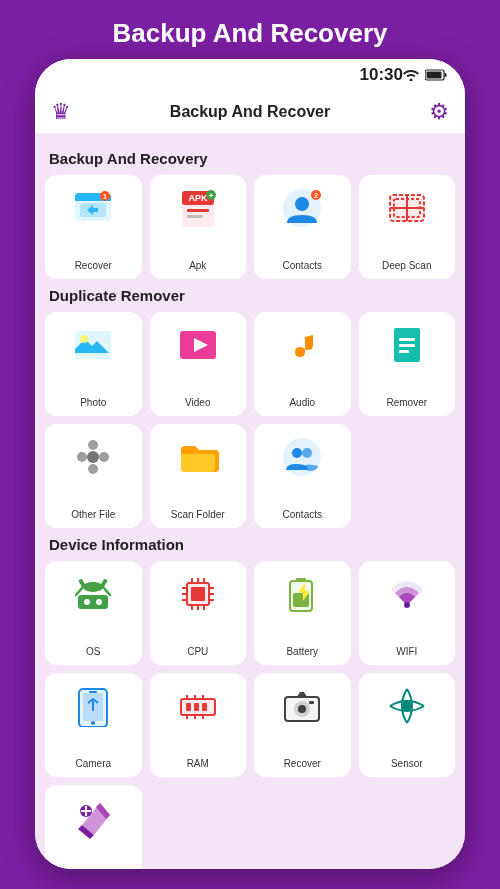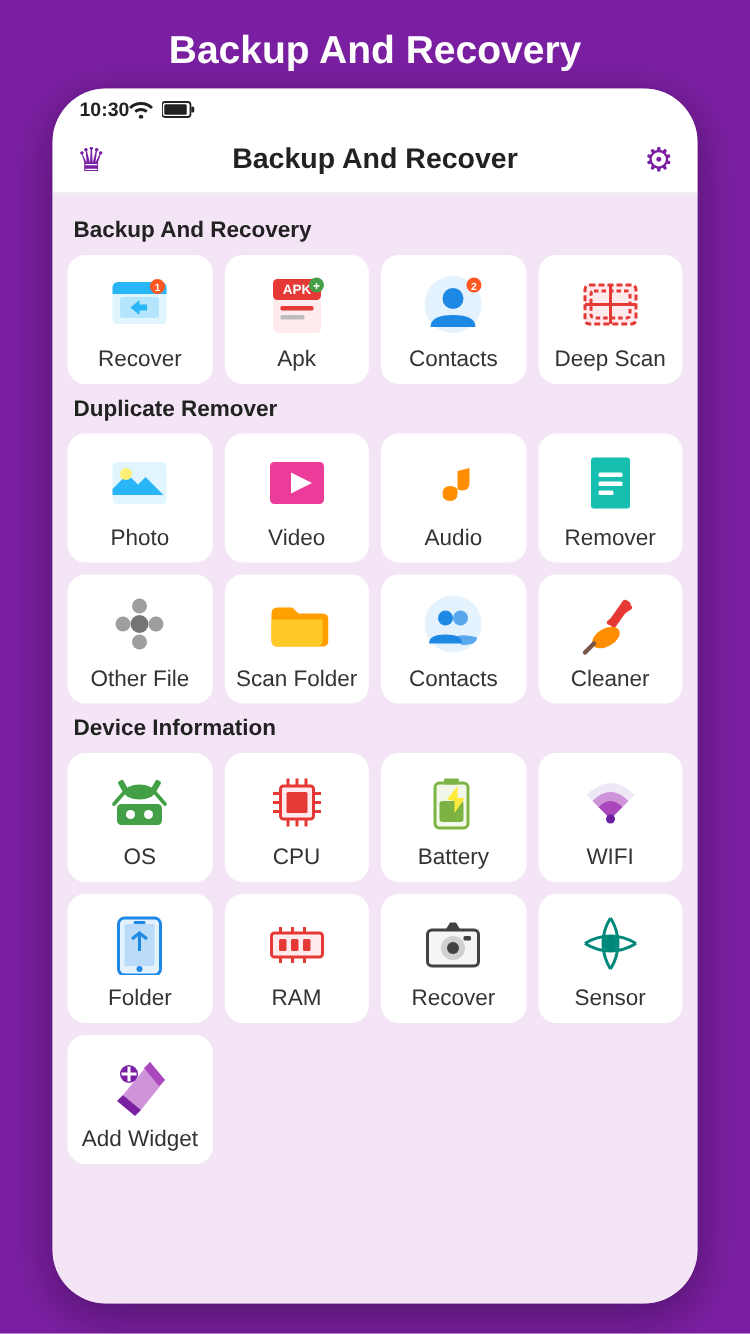--- a/index.html
+++ b/index.html
@@ -26,44 +26,44 @@
       background: #f3e5f5;
       border-radius: 36px;
       overflow: hidden;
       box-shadow: 0 8px 32px rgba(0,0,0,0.35);
       display: flex;
       flex-direction: column;
     }
     .status-bar {
       background: white;
       display: flex;
-      justify-content: flex-start;
+      justify-content: flex-end;
       align-items: center;
       padding: 6px 18px;
-      font-size: 13px;
+      font-size: 17px;
       font-weight: bold;
       color: #222;
     }
     .status-icons {
       display: flex;
       gap: 6px;
       align-items: center;
     }
     .top-bar {
       background: white;
       display: flex;
       align-items: center;
       padding: 8px 16px;
       gap: 10px;
       border-bottom: 1px solid #eee;
     }
     .top-bar-title {
       flex: 1;
       text-align: center;
-      font-size: 19px;
+      font-size: 16px;
       font-weight: bold;
       color: #222;
     }
     .crown-icon { font-size: 22px; color: #7b1fa2; }
     .gear-icon { font-size: 22px; color: #7b1fa2; }
     .content {
       flex: 1;
       overflow-y: auto;
       padding: 8px 10px 10px 10px;
       background: #f3e5f5;
@@ -83,32 +83,33 @@
     .grid-item {
       background: white;
       border-radius: 12px;
       display: flex;
       flex-direction: column;
       align-items: center;
       justify-content: center;
       padding: 10px 4px 8px 4px;
       cursor: pointer;
       min-height: 80px;
+      gap: 24px;
     }
     .icon-wrap {
       width: 46px;
       height: 46px;
       display: flex;
       align-items: center;
       justify-content: center;
       margin-bottom: 5px;
       position: relative;
     }
     .item-label {
-      font-size: 15px;
+      font-size: 10px;
       color: #333;
       text-align: center;
       font-weight: 500;
     }
     
     .icon-recover { color: #29b6f6; }
     .icon-apk { color: #e53935; }
     .icon-contacts { color: #1e88e5; }
     .icon-deepscan { color: #e53935; }
     .icon-photo { color: #29b6f6; }
@@ -298,31 +299,20 @@
             <circle cx="21" cy="21" r="19" fill="#e3f2fd"></circle>
             <circle cx="16" cy="17" r="5" fill="#1e88e5"></circle>
             <circle cx="26" cy="17" r="5" fill="#1e88e5" opacity="0.7"></circle>
             <path d="M5 34 Q5 28 16 28 Q27 28 27 34" fill="#1e88e5"></path>
             <path d="M22 30 Q26 27 37 30 Q37 35 27 35" fill="#1e88e5" opacity="0.7"></path>
           </svg>
         </div>
         <span class="item-label">Contacts</span>
       </div>
 
-      <div class="grid-item">
-        <div class="icon-wrap icon-cleaner">
-          <svg width="42" height="42" viewBox="0 0 42 42">
-            <rect x="24" y="4" width="6" height="20" rx="2" fill="#e53935" transform="rotate(35,27,14)"></rect>
-            <ellipse cx="18" cy="30" rx="10" ry="6" fill="#ff8f00" transform="rotate(-30,18,30)"></ellipse>
-            <line x1="10" y1="34" x2="4" y2="40" stroke="#795548" stroke-width="3" stroke-linecap="round"></line>
-            <path d="M20 20 Q28 14 34 10" stroke="#e53935" stroke-width="3" fill="none" stroke-linecap="round"></path>
-          </svg>
-        </div>
-        <span class="item-label">Cleaner</span>
-      </div>
     </div>
 
     <div class="section-title">Device Information</div>
     <div class="grid">
 
 
 
       <div class="grid-item">
         <div class="icon-wrap icon-os">
           <svg width="42" height="42" viewBox="0 0 42 42">
@@ -389,21 +379,21 @@
         <div class="icon-wrap icon-display">
           <svg width="42" height="42" viewBox="0 0 42 42">
             <rect x="7" y="4" width="28" height="38" rx="4" fill="#e3f2fd" stroke="#1e88e5" stroke-width="2"></rect>
             <rect x="11" y="8" width="20" height="28" rx="1" fill="#1e88e5" opacity="0.2"></rect>
             <circle cx="21" cy="38" r="2" fill="#1e88e5"></circle>
             <rect x="17" y="6" width="8" height="2" rx="1" fill="#1e88e5"></rect>
             <path d="M16 18 L21 14 L26 18" stroke="#1e88e5" stroke-width="2" fill="none"></path>
             <line x1="21" y1="14" x2="21" y2="26" stroke="#1e88e5" stroke-width="2"></line>
           </svg>
         </div>
-        <span class="item-label">Folder</span>
+        <span class="item-label">Camera</span>
       </div>
 
       <div class="grid-item">
         <div class="icon-wrap icon-ram">
           <svg width="42" height="42" viewBox="0 0 42 42">
             <rect x="4" y="14" width="34" height="16" rx="2" fill="#ffebee" stroke="#e53935" stroke-width="2"></rect>
             <rect x="9" y="18" width="5" height="8" rx="1" fill="#e53935"></rect>
             <rect x="17" y="18" width="5" height="8" rx="1" fill="#e53935"></rect>
             <rect x="25" y="18" width="5" height="8" rx="1" fill="#e53935"></rect>
             <line x1="10" y1="10" x2="10" y2="14" stroke="#e53935" stroke-width="2"></line>

